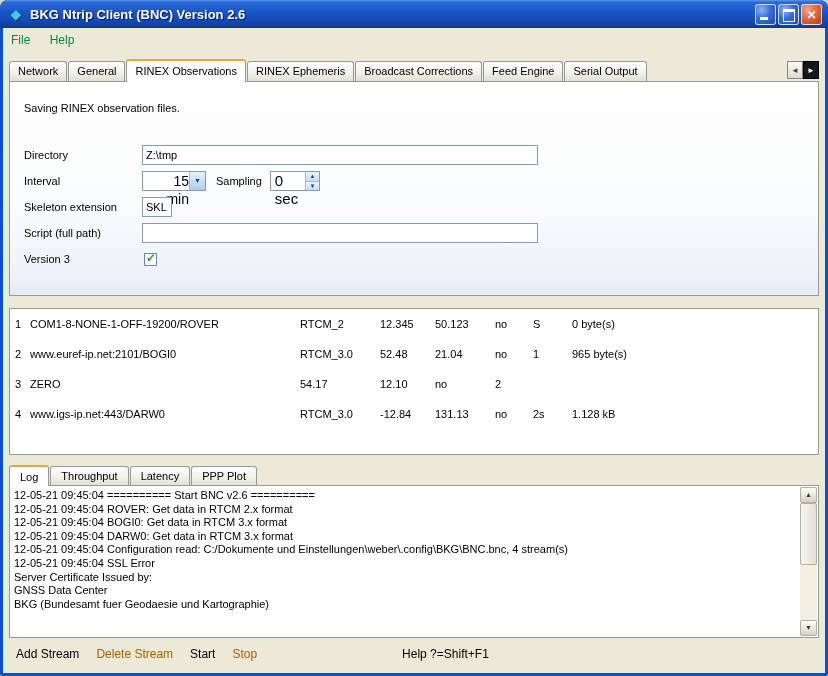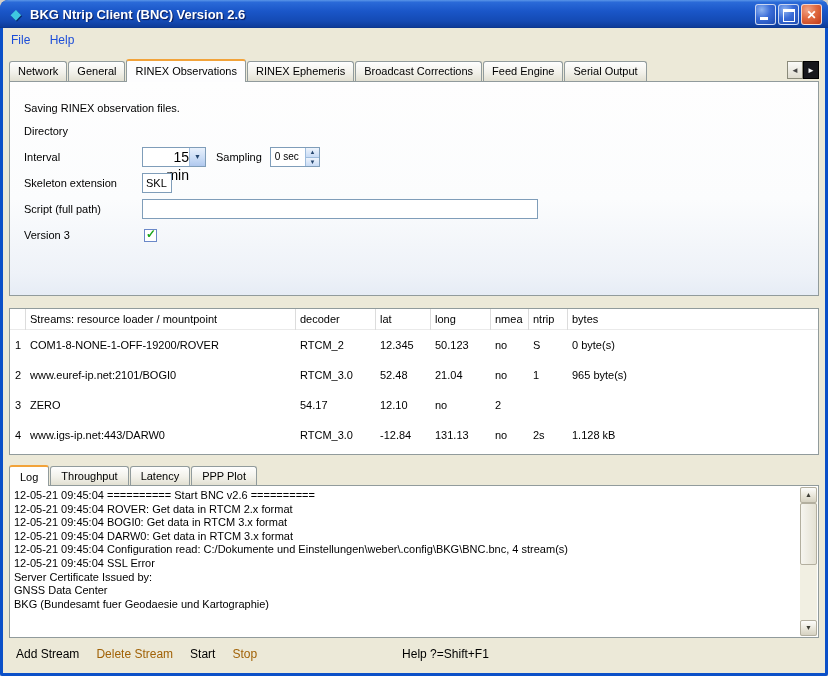--- a/index.html
+++ b/index.html
@@ -52,21 +52,21 @@
     border:1px solid #fff; border-top-width:3px;
   }
   .winbtn.close .x {
     position:absolute; left:0; top:1px; width:100%; text-align:center;
     color:#fff; font-size:12px; font-weight:bold; line-height:18px;
   }
 
   
   .client { background:#ece9d8; height: 645px; position: relative; }
 
-  .menubar { height: 24px; padding: 5px 0 0 8px; font-size: 12px; color: #1d4ed8; }
+  .menubar { height: 24px; padding: 5px 0 0 8px; font-size: 12px; color: #15803d; }
   .menubar span { margin-right: 16px; cursor: default; }
 
   
   .tabstrip { display:flex; align-items:flex-end; margin: 6px 6px 0 6px; position:relative; height: 23px; }
   .tab {
     font-size: 11px; color:#000;
     border: 1px solid #919b9c; border-bottom: none;
     border-radius: 3px 3px 0 0;
     padding: 3px 8px 3px 8px; height: 20px;
     background: linear-gradient(180deg,#fefefe 0%,#f2f1ea 55%,#e2e0d2 100%);
@@ -89,40 +89,40 @@
 
   
   .tabpanel {
     margin: 0 6px; height: 215px;
     border: 1px solid #919b9c;
     background: linear-gradient(180deg,#fefefe 0%,#fbfcfd 55%,#eef2f8 90%,#e6ecf5 100%);
     position: relative; z-index: 1;
     padding: 20px 0 0 14px;
     font-size: 11px;
   }
-  .panel-desc { margin-bottom: 4px; }
+  .panel-desc { margin-bottom: 28px; }
   .frow { display: flex; align-items: center; height: 26px; }
   .flabel { width: 118px; flex: 0 0 118px; }
   .textinput {
     height: 20px; border: 1px solid #7f9db9; background: #fff;
     font-family: "Liberation Sans", sans-serif; font-size: 11px;
     padding: 0 3px; color: #000;
   }
   .w-wide { width: 396px; }
   .w-skl { width: 30px; }
   .combo {
     display:flex; align-items:stretch; border:1px solid #7f9db9; background:#fff; height:20px; width:64px; cursor:pointer;
   }
   .combo .val { flex:1; font-size:14px; line-height:18px; padding-left:4px;text-align:right; }
   .combo .drop {
     width:16px; background: linear-gradient(180deg,#e9f1fc,#c8dbf5 60%,#b0c8ee);
     border-left:1px solid #9ebcdd; text-align:center; font-size:7px; line-height:18px; color:#24456e;
   }
   .spin { display:flex; border:1px solid #7f9db9; background:#fff; height:20px; width:50px; }
-  .spin .val { flex:1; font-size:10px; line-height:18px; padding-left:4px; }
+  .spin .val { flex:1; font-size:15px; line-height:18px; padding-left:4px; }
   .spin .btns { width:14px; display:flex; flex-direction:column; border-left:1px solid #9ebcdd; }
   .spin .sb {
     flex:1; font-size:6px; line-height:8px; text-align:center; color:#24456e;
     background: linear-gradient(180deg,#eef4fc,#c8dbf5); cursor:pointer;
   }
   .spin .sb + .sb { border-top:1px solid #9ebcdd; }
   .sampling-label { margin: 0 8px 0 10px; text-align: right; }
   .checkbox {
     width: 13px; height: 13px; border: 1px solid #6a88c8; background: #fff;
     position: relative; margin-left: 2px; cursor: pointer;
@@ -218,20 +218,21 @@
         <span class="tsbtn left"><span>◄</span></span>
         <span class="tsbtn right"><span>►</span></span>
       </span>
     </div>
 
     <div class="tabpanel">
       <div class="panel-desc">Saving RINEX observation files.</div>
 
       <div class="frow">
         <span class="flabel">Directory</span>
+        <input class="textinput w-wide" type="text" value="Z:\tmp" style="">
       </div>
 
       <div class="frow">
         <span class="flabel">Interval</span>
         <span class="combo">
           <span class="val">15 min</span>
           <span class="drop">▼</span>
         </span>
         <span class="sampling-label">Sampling</span>
         <span class="spin">
@@ -255,30 +256,20 @@
 
       <div class="frow">
         <span class="flabel">Version 3</span>
         <span class="checkbox">
           <span class="mark">✓</span>
         </span>
       </div>
     </div>
 
     <div class="streams">
-      <div class="trow thead">
-        <span class="hc"></span>
-        <span class="hc">Streams:  resource loader / mountpoint</span>
-        <span class="hc">decoder</span>
-        <span class="hc">lat</span>
-        <span class="hc">long</span>
-        <span class="hc">nmea</span>
-        <span class="hc">ntrip</span>
-        <span class="hc">bytes</span>
-      </div>
 
       <div class="trow tbody-row">
         <span class="tc gut">1</span>
         <span class="tc">COM1-8-NONE-1-OFF-19200/ROVER</span>
         <span class="tc">RTCM_2</span>
         <span class="tc">12.345</span>
         <span class="tc">50.123</span>
         <span class="tc">no</span>
         <span class="tc">S</span>
         <span class="tc">0 byte(s)</span>

